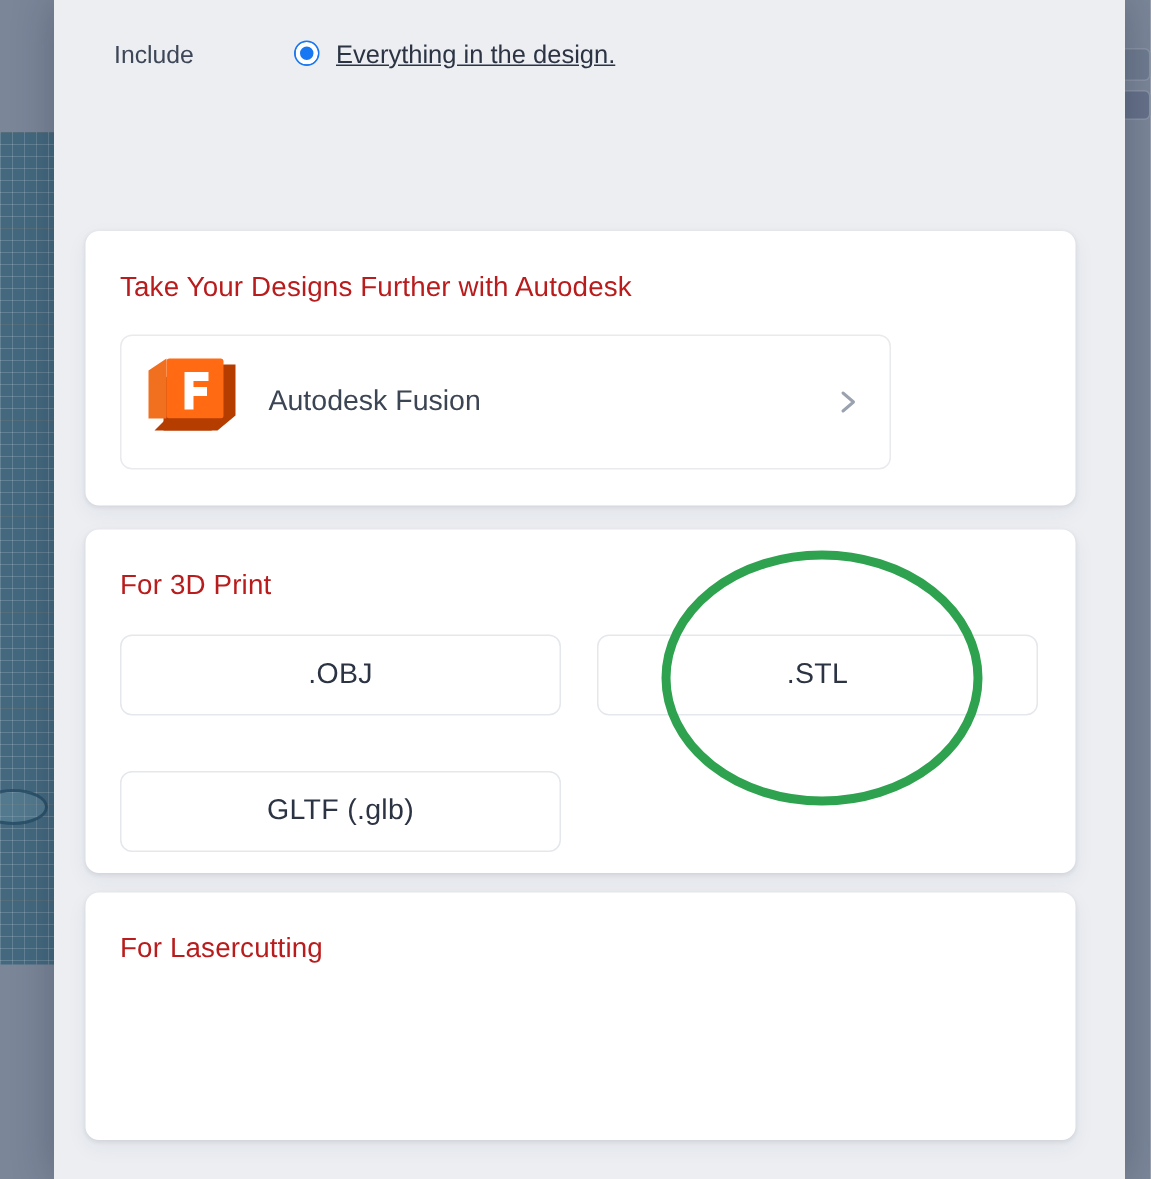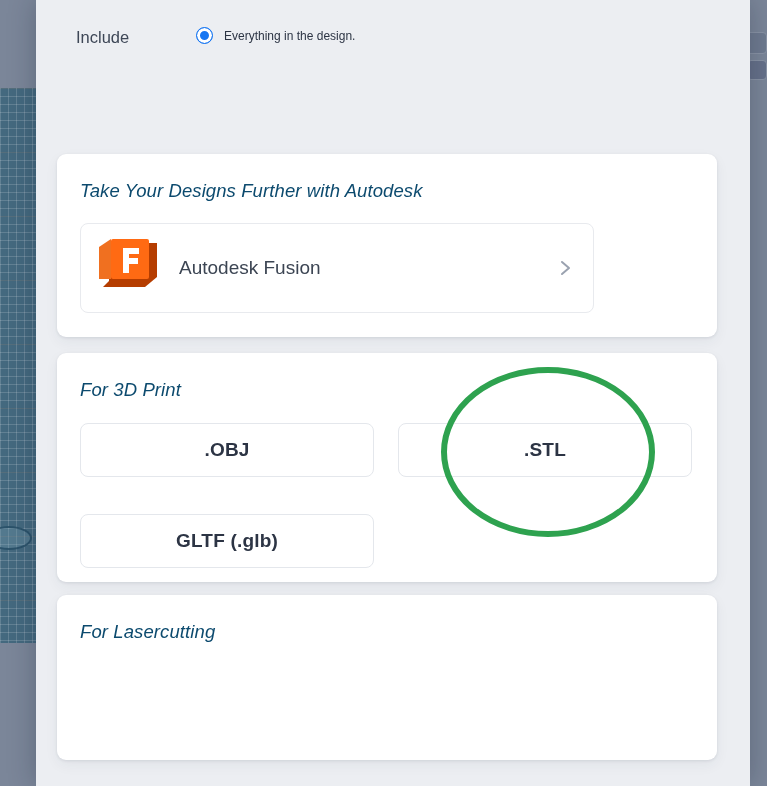--- a/index.html
+++ b/index.html
@@ -105,23 +105,24 @@
   .radio-mark.checked {
     background: #1877f2;
     border: 1px solid #1877f2;
     box-shadow: inset 0 0 0 3px #ffffff;
   }
   .radio-mark.disabled {
     background: #f3f4f7;
     border: 1.5px solid #d2d6de;
   }
   .radio-text {
-    font-size: 12px;
+    font-size: 17px;
     line-height: 29px;
     max-width: 370px;
+    text-decoration: underline;
   }
   .radio-text.enabled  { color: #2c3444; }
   .radio-text.disabled { color: #a9afba; }
 
   
   .card {
     position: absolute;
     left: 21px;
     width: 660px;
     background: #ffffff;
@@ -130,23 +131,22 @@
   }
   #card-autodesk    { top: 154px; height: 183px; }
   #card-3dprint     { top: 353px; height: 229px; }
   #card-lasercut    { top: 595px; height: 165px; }
 
   .card-title {
     position: absolute;
     left: 23px;
     top: 26px;
     font-size: 18.5px;
-    color: #0c4a6e;
+    color: #b91c1c;
     letter-spacing: 0.1px;
-    font-style: italic;
   }
 
   
   #fusion-row {
     position: absolute;
     left: 23px;
     top: 69px;
     width: 514px;
     height: 90px;
     border: 1px solid #e8eaee;
@@ -182,21 +182,21 @@
     position: absolute;
     width: 294px;
     height: 54px;
     background: #ffffff;
     border: 1px solid #e4e7ec;
     border-radius: 8px;
     display: flex;
     align-items: center;
     justify-content: center;
     font-size: 19px;
-    font-weight: bold;
+    font-weight: normal;
     color: #2c3444;
     letter-spacing: 0.2px;
   }
   #btn-obj  { left: 23px;  top: 70px;  }
   #btn-stl  { left: 341px; top: 70px;  }
   #btn-gltf { left: 23px;  top: 161px; }
   #btn-svg  { left: 23px;  top: 70px;  }
 
   
   #annotation-layer {

